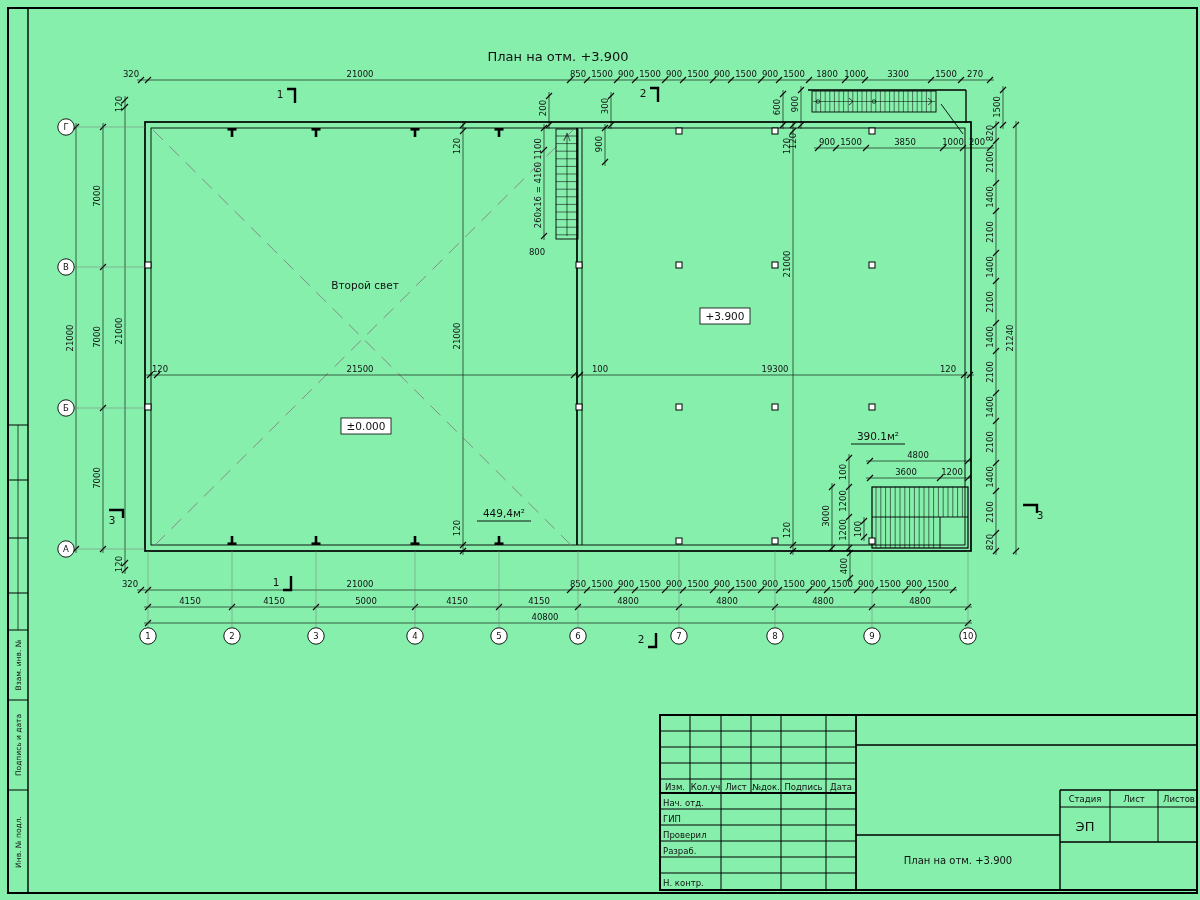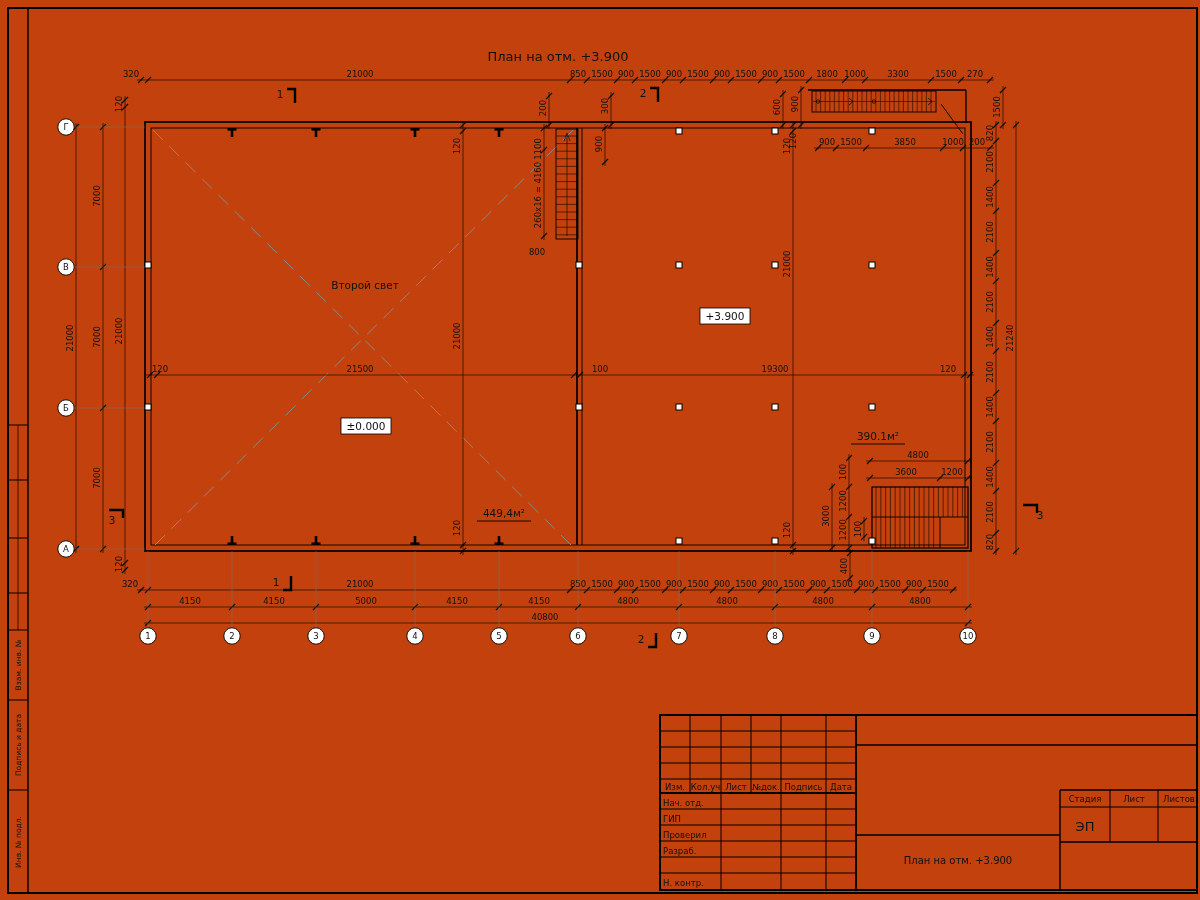--- a/index.html
+++ b/index.html
@@ -1,16 +1,16 @@
 <!DOCTYPE html>
 <html><head>
 <meta charset="utf-8">
 <style>
   html,body{margin:0;padding:0;background:#e8e8e8;}
-  .sheet{width:1200px;height:900px;background:#c2410c;position:relative;font-family:"DejaVu Sans",sans-serif;}
+  .sheet{width:1200px;height:900px;background:#86efac;position:relative;font-family:"DejaVu Sans",sans-serif;}
   svg{display:block}
   text{fill:#111;}
   .dim{font-size:8.5px;}
   .ax{font-size:8.5px;}
   .room{font-size:10.5px;}
   .tb{font-size:8.5px;}
 </style>
 </head>
 <body>
 

